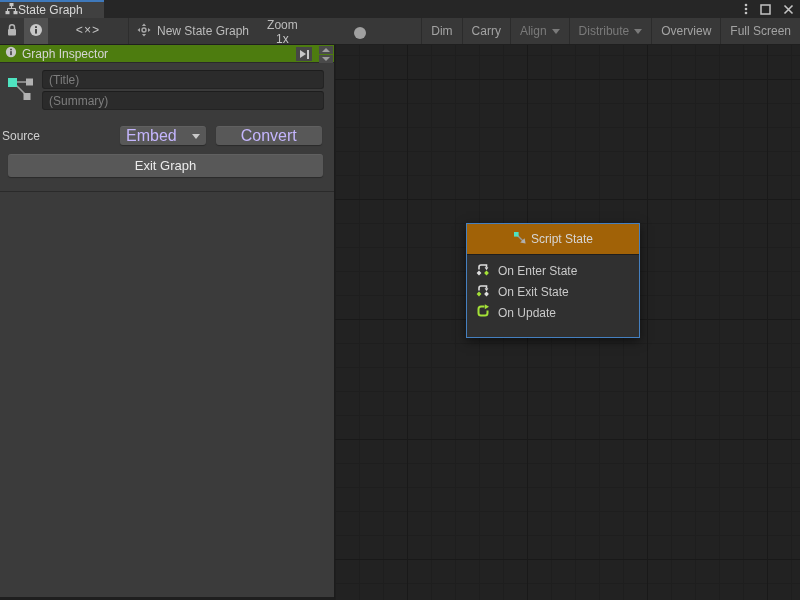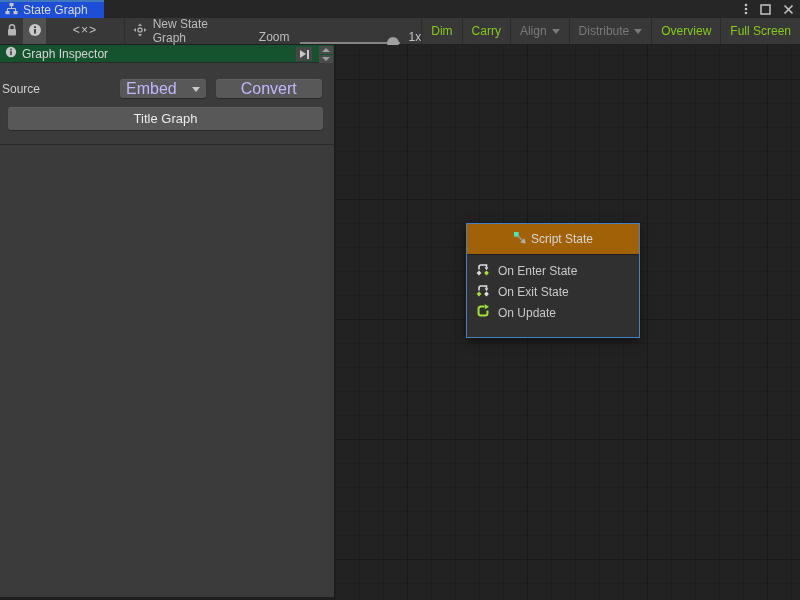--- a/index.html
+++ b/index.html
@@ -8,55 +8,55 @@
     font-family:"Liberation Sans", sans-serif;
     font-size:12px;
     background:#262626;
     color:#cfcfcf;
     position:relative;
     -webkit-font-smoothing:antialiased;
   }
   .titlebar { position:absolute; top:0; left:0; right:0; height:18px; background:#262626; }
   .tab {
     position:absolute; left:0; top:0; width:104px; height:18px;
-    background:#1d4ed8; border-top:2px solid var(--accent,#3f79bb);
-    display:flex; align-items:center; gap:5px; padding-left:5px; cursor:default;
+    background:#404040; border-top:2px solid var(--accent,#3f79bb);
+    display:flex; align-items:center; padding-left:5px; cursor:default;
   }
   .tab-label { color:#d9d9d9; white-space:nowrap; }
   .win-controls { position:absolute; right:6px; top:0; height:18px; display:flex; align-items:center; gap:12px; }
   .win-controls svg { display:block; }
 
   .toolbar {
     position:absolute; top:18px; left:0; right:0; height:27px;
     background:#383838; border-bottom:1px solid #1f1f1f;
     display:flex; align-items:stretch;
   }
-  .tb-btn { display:flex; align-items:center; justify-content:center; cursor:pointer; color:#84cc16; }
+  .tb-btn { display:flex; align-items:center; justify-content:center; cursor:pointer; color:#a3a3a3; }
   .tb-icon-btn { width:24px; }
   .tb-icon-btn.active { background:#515151; }
   .code-btn { width:80px; font-family:"Liberation Mono", monospace; color:#c4c4c4; font-size:12px; letter-spacing:1px; }
   .tb-sep { width:1px; background:#2d2d2d; }
   .new-graph-btn { padding:0 12px 0 8px; gap:6px; color:#bcbcbc; }
-  .zoom-wrap { display:flex; align-items:flex-end; margin-left:6px; }
+  .zoom-wrap { display:flex; align-items:flex-start; margin-left:6px;flex-direction:column; }
   .zoom-label { color:#bcbcbc; margin-right:10px; }
   .zoom-track { width:100px; height:2px; background:#848484; position:relative; cursor:pointer; }
   .zoom-handle { position:absolute; right:1px; top:-5px; width:12px; height:12px; border-radius:50%; background:#a0a0a0; cursor:pointer; }
   .zoom-value { color:#c4c4c4; margin-left:9px; }
   .tb-spacer { flex:1; }
   .tb-text-btn { padding:0 9px; border-left:1px solid #2b2b2b; white-space:nowrap; gap:5px; }
   .tb-text-btn.disabled { color:#7a7a7a; cursor:default; }
   .caret { width:0; height:0; border-left:4px solid transparent; border-right:4px solid transparent; border-top:5px solid #cfcfcf; margin-top:1px; }
   .disabled .caret { border-top-color:#7a7a7a; }
 
   .inspector {
     position:absolute; left:0; top:45px; width:335px; bottom:0;
     background:#3b3b3b; border-right:1px solid #1c1c1c; border-bottom:3px solid #1e1e1e;
   }
   .insp-header {
-    height:18px; background:#14532d; border-bottom:1px solid #2a2a2a;
+    height:18px; background:#4d7c0f; border-bottom:1px solid #2a2a2a;
     display:flex; align-items:center; gap:5px; padding-left:5px; position:relative;
   }
   .insp-title { color:#d5d5d5; }
   .dock-btn { position:absolute; right:22px; top:2px; width:16px; height:14px; display:flex; align-items:center; justify-content:center; gap:1px; cursor:pointer; background:#464646; }
   .dock-tri { width:0; height:0; border-top:4px solid transparent; border-bottom:4px solid transparent; border-left:6px solid #c8c8c8; }
   .dock-bar { width:2px; height:9px; background:#c8c8c8; }
   .spinner { position:absolute; right:1px; top:0; width:14px; height:18px; display:flex; flex-direction:column; gap:1px; padding-top:1px; }
   .spin-cell { flex:1; background:#4a4a4a; display:flex; align-items:center; justify-content:center; cursor:pointer; }
   .tri-up { width:0; height:0; border-left:4px solid transparent; border-right:4px solid transparent; border-bottom:4px solid #9d9d9d; }
   .tri-down { width:0; height:0; border-left:4px solid transparent; border-right:4px solid transparent; border-top:4px solid #9d9d9d; }
@@ -229,31 +229,44 @@
     <span class="spinner">
       <span class="spin-cell">
           <span class="tri-up"></span>
         </span>
       <span class="spin-cell">
           <span class="tri-down"></span>
         </span>
     </span>
   </div>
 
+  <div class="insp-fields">
+    <span class="asset-icon">
+      <svg width="30" height="30" viewBox="0 0 30 30">
+        <path d="M7 9 H23" stroke="#9c9c9c" stroke-width="1.6"></path>
+        <path d="M7 9 L21 23" stroke="#9c9c9c" stroke-width="1.6"></path>
+        <rect x="2" y="5" width="9" height="9" fill="#4fe3c0"></rect>
+        <rect x="20" y="5.5" width="7" height="7" fill="#b2b2b2"></rect>
+        <rect x="17.5" y="20" width="7" height="7" fill="#b2b2b2"></rect>
+      </svg>
+    </span>
+    <input class="field" type="text" placeholder="(Title)" style="">
+    <input class="field" type="text" placeholder="(Summary)" style="">
+  </div>
 
   <div class="source-row">
     <span class="source-label">Source</span>
     <div class="unity-btn dropdown">
       <span>Embed</span>
       <span class="caret"></span>
     </div>
     <button class="unity-btn convert-btn">Convert</button>
   </div>
 
-  <button class="unity-btn edit-btn">Title Graph</button>
+  <button class="unity-btn edit-btn">Exit Graph</button>
 
   <div class="insp-divider"></div>
 </div>
 
 <div class="canvas">
   <div class="node">
     <div class="node-header">
       <span>
         <svg width="14" height="14" viewBox="0 0 14 14">
           <path d="M3.5 3.5 L10 10" stroke="#9a9a9a" stroke-width="1.4"></path>

